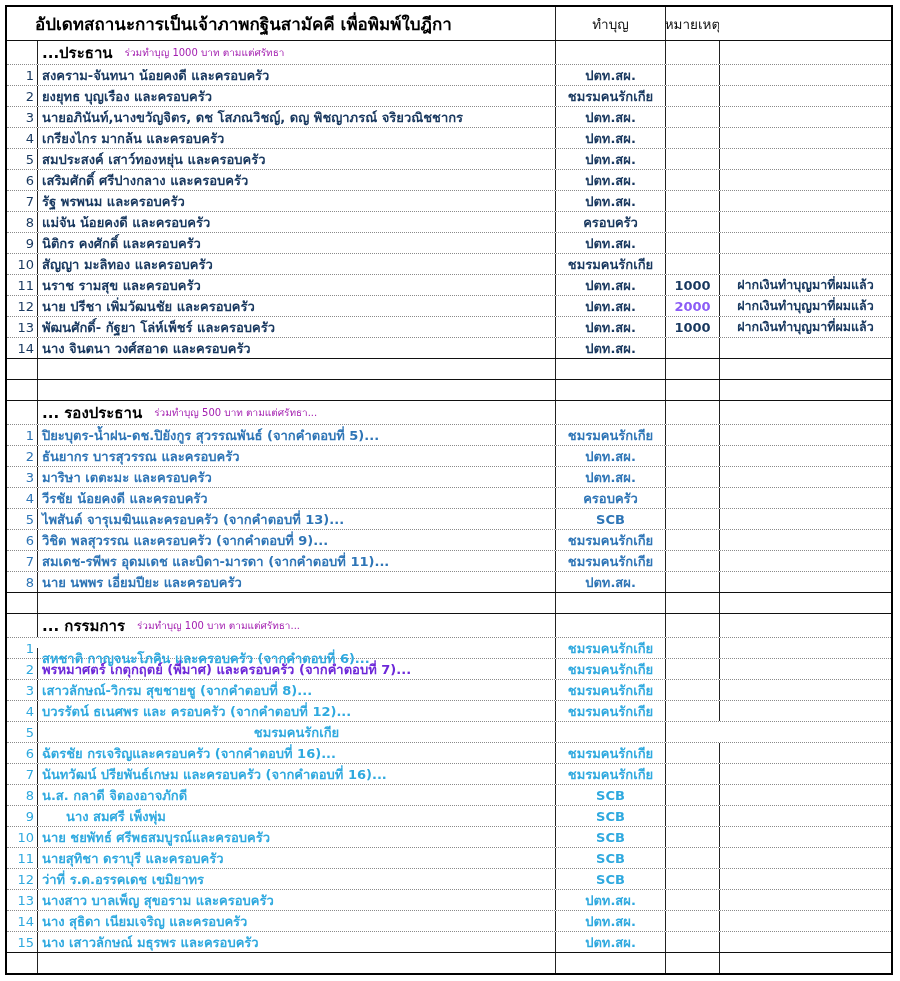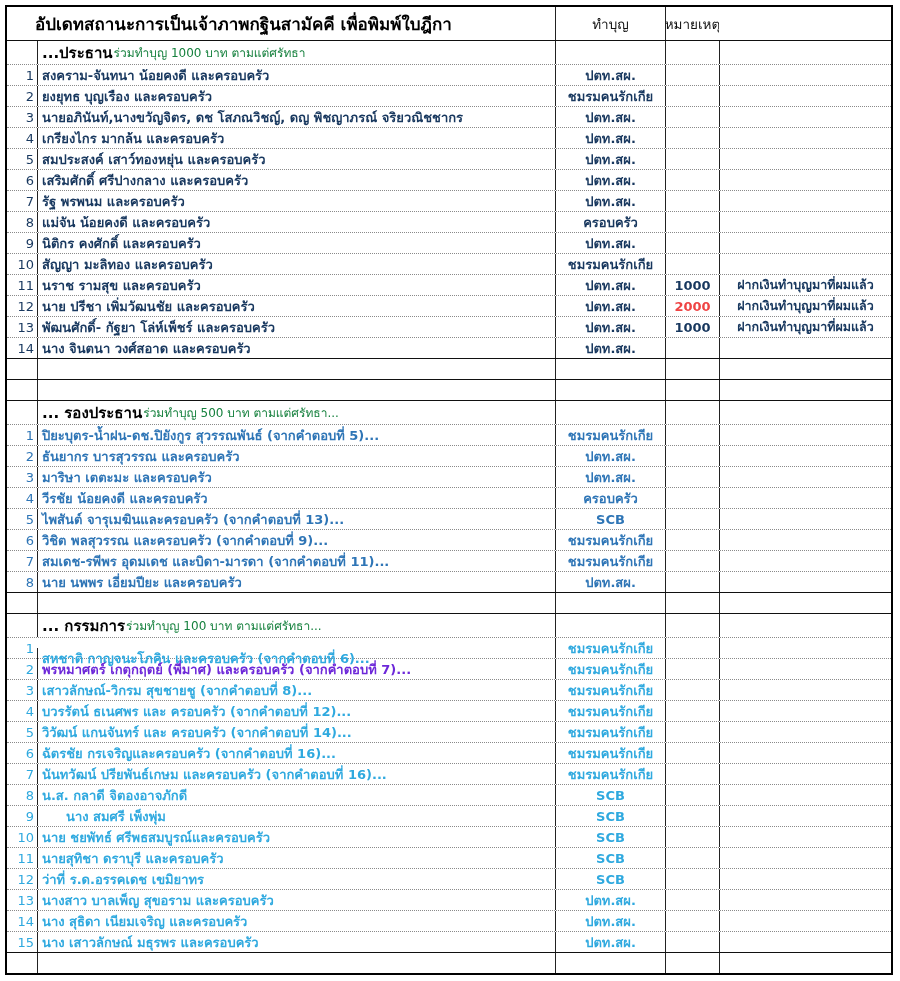--- a/index.html
+++ b/index.html
@@ -14,21 +14,21 @@
   .bt-solid{border-top:1px solid #111;}
   .cell{height:100%;display:flex;align-items:center;overflow:hidden;white-space:nowrap;box-sizing:border-box;}
   .c-num{justify-content:flex-end;padding-right:3px;font-size:13px;}
   .c-name{border-left:1px solid #222;padding-left:4px;font-size:13px;font-weight:600;}
   .c-from{border-left:1px solid #222;justify-content:center;font-size:13px;font-weight:600;}
   .c-merit{border-left:1px solid #222;justify-content:center;font-size:13px;font-weight:600;}
   .c-note{border-left:1px solid #222;justify-content:center;font-size:12.5px;font-weight:600;}
   .title-cell{padding-left:28px;font-size:17px;font-weight:bold;color:#000;}
   .hdr{justify-content:center;font-size:13.5px;color:#111;font-weight:400;}
   .sec-bold{font-size:15px;font-weight:bold;color:#000;}
-  .sec-rest{font-size:12px;color:#15803d;font-weight:400;margin-left:1px;}
+  .sec-rest{font-size:10px;color:#a21caf;font-weight:400;margin-left:12px;}
 </style>
 </head>
 <body>
 
 <div class="sheet">
   <div class="row-title">
     <div class="cell title-cell">อัปเดทสถานะการเป็นเจ้าภาพกฐินสามัคคี เพื่อพิมพ์ใบฎีกา</div>
     <div class="cell hdr c-merit">ทำบุญ</div>
     <div class="cell hdr c-note">หมายเหตุ</div>
   </div>
@@ -117,21 +117,21 @@
         <div class="cell c-num" style="color: rgb(23, 55, 94);">11</div>
         <div class="cell c-name" style="color: rgb(23, 55, 94);">นราช รามสุข และครอบครัว</div>
         <div class="cell c-from" style="color: rgb(23, 55, 94);">ปตท.สผ.</div>
         <div class="cell c-merit" style="color: rgb(23, 55, 94);">1000</div>
         <div class="cell c-note" style="color: rgb(23, 55, 94);">ฝากเงินทำบุญมาที่ผมแล้ว</div>
       </div>
       <div class="row row-data bt-dot">
         <div class="cell c-num" style="color: rgb(23, 55, 94);">12</div>
         <div class="cell c-name" style="color: rgb(23, 55, 94);">นาย ปรีชา เพิ่มวัฒนชัย และครอบครัว</div>
         <div class="cell c-from" style="color: rgb(23, 55, 94);">ปตท.สผ.</div>
-        <div class="cell c-merit" style="color: #ef4444;">2000</div>
+        <div class="cell c-merit" style="color: #8b5cf6;">2000</div>
         <div class="cell c-note" style="color: rgb(23, 55, 94);">ฝากเงินทำบุญมาที่ผมแล้ว</div>
       </div>
       <div class="row row-data bt-dot">
         <div class="cell c-num" style="color: rgb(23, 55, 94);">13</div>
         <div class="cell c-name" style="color: rgb(23, 55, 94);">พัฒนศักดิ์- กัฐยา โล่ห์เพ็ชร์ และครอบครัว</div>
         <div class="cell c-from" style="color: rgb(23, 55, 94);">ปตท.สผ.</div>
         <div class="cell c-merit" style="color: rgb(23, 55, 94);">1000</div>
         <div class="cell c-note" style="color: rgb(23, 55, 94);">ฝากเงินทำบุญมาที่ผมแล้ว</div>
       </div>
       <div class="row row-data bt-dot">
@@ -261,21 +261,20 @@
       </div>
       <div class="row row-data bt-dot">
         <div class="cell c-num" style="color: rgb(47, 169, 223);">4</div>
         <div class="cell c-name" style="color: rgb(47, 169, 223);">บวรรัตน์ ธเนศพร และ ครอบครัว (จากคำตอบที่ 12)...</div>
         <div class="cell c-from" style="color: rgb(47, 169, 223);">ชมรมคนรักเกีย</div>
         <div class="cell c-merit" style="color: rgb(23, 55, 94);"></div>
         <div class="cell c-note" style="color: rgb(23, 55, 94);"></div>
       </div>
       <div class="row row-data bt-dot">
         <div class="cell c-num" style="color: rgb(47, 169, 223);">5</div>
-        <div class="cell c-name" style="color: rgb(47, 169, 223);">วิวัฒน์ แกนจันทร์ และ ครอบครัว (จากคำตอบที่ 14)...</div>
         <div class="cell c-from" style="color: rgb(47, 169, 223);">ชมรมคนรักเกีย</div>
         <div class="cell c-merit" style="color: rgb(23, 55, 94);"></div>
         <div class="cell c-note" style="color: rgb(23, 55, 94);"></div>
       </div>
       <div class="row row-data bt-dot">
         <div class="cell c-num" style="color: rgb(47, 169, 223);">6</div>
         <div class="cell c-name" style="color: rgb(47, 169, 223);">ฉัตรชัย กรเจริญและครอบครัว (จากคำตอบที่ 16)...</div>
         <div class="cell c-from" style="color: rgb(47, 169, 223);">ชมรมคนรักเกีย</div>
         <div class="cell c-merit" style="color: rgb(23, 55, 94);"></div>
         <div class="cell c-note" style="color: rgb(23, 55, 94);"></div>

